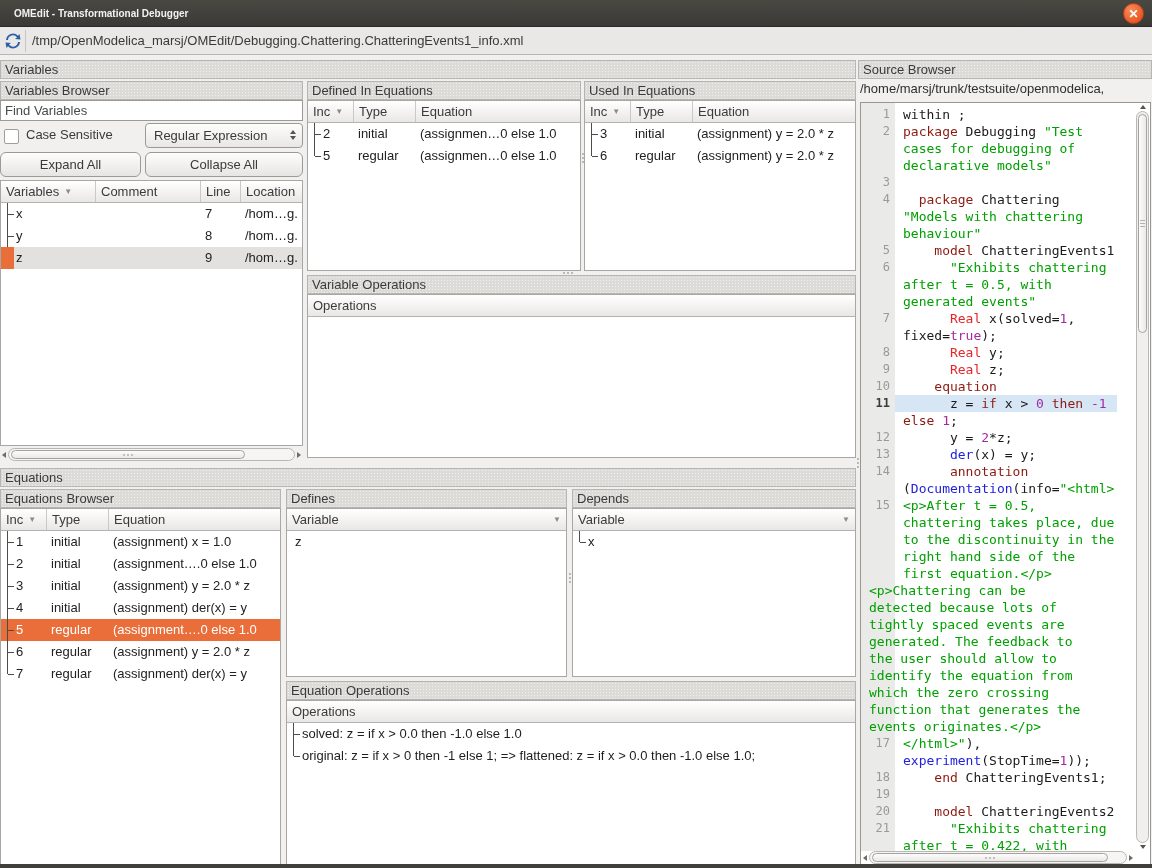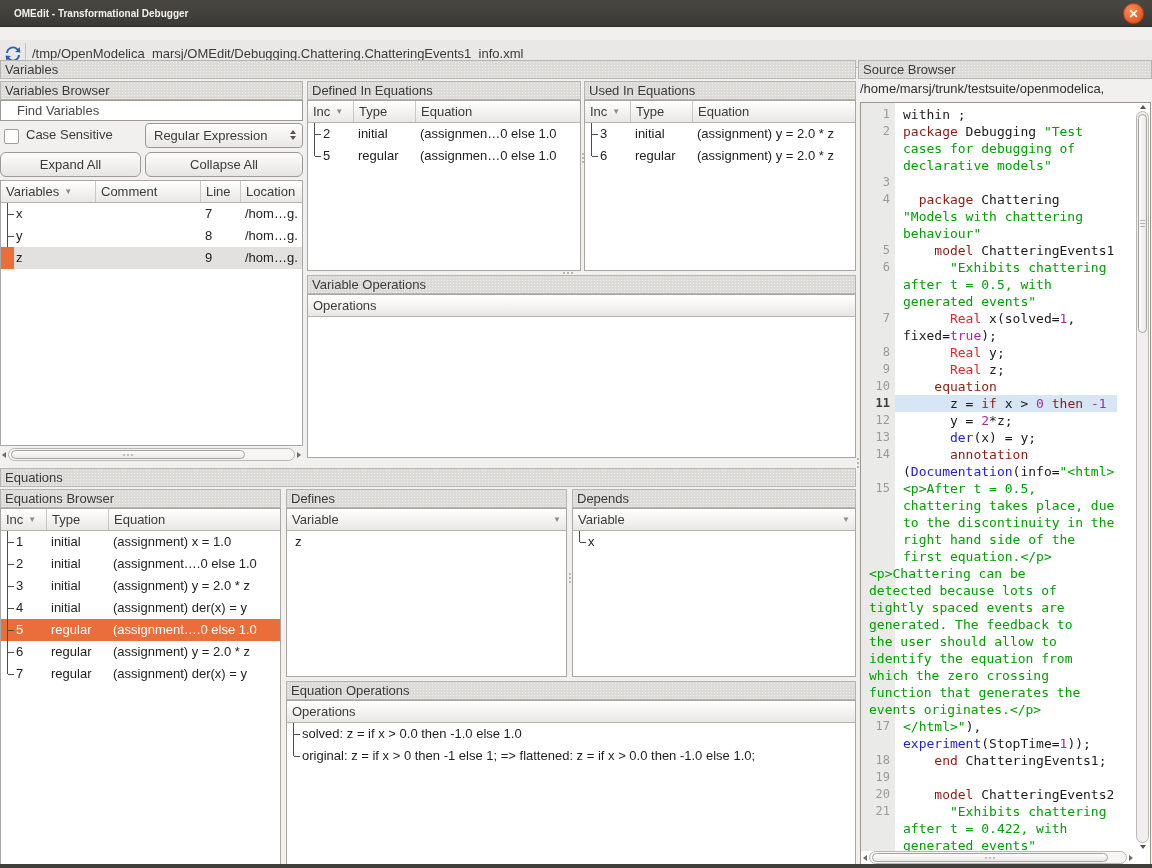--- a/index.html
+++ b/index.html
@@ -11,21 +11,21 @@
   }
   
   .titlebar { position:absolute; left:0; top:0; width:1152px; height:27px;
     background:linear-gradient(#4a4843,#3b3935); border-bottom:1px solid #2a2825;
     display:flex; align-items:center; }
   .titlebar .title { color:#f3f2f0; font-weight:bold; margin-left:14px; font-size:10px; }
   .closebtn { position:absolute; right:8px; top:3px; width:21px; height:21px; border-radius:50%;
     background:radial-gradient(circle at 35% 30%, #f98b58, #e9561f 75%); border:1px solid #b84417;
     display:flex; align-items:center; justify-content:center; color:#fff; font-size:12px; font-weight:bold; line-height:1; }
   
-  .pathbar { position:absolute; left:0; top:40px; width:1152px; height:28px;
+  .pathbar { position:absolute; left:0; top:27px; width:1152px; height:28px;
     background:#e9e8e6; border-bottom:1px solid #b7b5b1; display:flex; align-items:center; }
   .refresh { width:24px; height:24px; display:flex; align-items:center; justify-content:center; margin-left:1px; }
   .pathdivider { width:1px; height:22px; background:#c8c6c2; margin-right:6px; }
   .pathtext { color:#3a3a3a; font-size:13px; }
   
   .phdr { position:absolute; height:19px; line-height:17px; padding:0 4px;
     background:#dcdbd8; background-image:radial-gradient(circle, rgba(255,255,255,.55) .5px, transparent 1px);
     background-size:3px 3px; border:1px solid #b7b5b1; color:#3a3a3a; overflow:hidden; white-space:nowrap; }
   .tablebox { position:absolute; background:#fff; border:1px solid #a9a7a4; overflow:hidden; }
   .hrow { display:flex; height:22px; background:linear-gradient(#ffffff,#e9e7e5); border-bottom:1px solid #b5b3af; }
@@ -41,21 +41,21 @@
   .tree.last::before { bottom:50%; }
   .tree::after { content:""; position:absolute; left:7px; top:50%; width:6px; border-top:1px solid #4c4c4c; }
   .trow.sel { background:var(--accent); color:#fff; }
   .trow.vsel { background:#e2e1df; }
   .vmark { position:absolute; left:0; top:0; width:13px; height:22px; background:var(--accent); }
   
   .vb .c0 { width:95px; } .vb .c1 { width:105px; } .vb .c2 { width:40px; } .vb .c3 { flex:1; }
   .t3 .c0 { width:46px; } .t3 .c1 { width:62px; } .t3 .c2 { flex:1; }
   
   .findinput { position:absolute; left:0; top:100px; width:303px; height:21px; border:1px solid #9c9a96;
-    padding:0 16px; font-family:"Liberation Sans",sans-serif; font-size:13px; color:#444; background:#fff; }
+    padding:0 4px; font-family:"Liberation Sans",sans-serif; font-size:13px; color:#444; background:#fff; }
   .findinput::placeholder { color:#4a4a4a; opacity:1; }
   .checkbox { position:absolute; left:4px; top:129px; width:15px; height:15px; background:#fff;
     border:1px solid #a09e9a; border-radius:2px; }
   .cslabel { position:absolute; left:26px; top:127px; color:#3a3a3a; }
   .combo { position:absolute; left:145px; top:123px; width:158px; height:25px; border:1px solid #9d9a96;
     border-radius:4px; background:linear-gradient(#fdfdfc,#e9e7e5); line-height:23px; padding:0 22px 0 8px;
     color:#3a3a3a; white-space:nowrap; overflow:hidden; }
   .comboarr { position:absolute; right:6px; top:6px; display:flex; flex-direction:column; gap:2px; align-items:center; }
   .btn { position:absolute; height:25px; border:1px solid #9d9a96; border-radius:6px;
     background:linear-gradient(#fdfdfc,#e7e5e3); text-align:center; line-height:23px; color:#3a3a3a; }
@@ -397,20 +397,24 @@
       </div>
       <div class="sline">
         <span class="ln">10</span>
         <span class="lt"><span class="c-p">    </span><span class="c-k">equation</span></span>
       </div>
       <div class="sline">
         <span class="ln lncur">11</span>
         <span class="lt hl"><span class="c-p">      z = </span><span class="c-k">if</span><span class="c-p"> x &gt; </span><span class="c-n">0</span><span class="c-p"> </span><span class="c-k">then</span><span class="c-p"> </span><span class="c-n">-1</span></span>
       </div>
       <div class="sline">
+        <span class="ln"></span>
+        <span class="lt"><span class="c-k">else</span><span class="c-p"> </span><span class="c-n">1</span><span class="c-p">;</span></span>
+      </div>
+      <div class="sline">
         <span class="ln">12</span>
         <span class="lt"><span class="c-p">      y = </span><span class="c-n">2</span><span class="c-p">*z;</span></span>
       </div>
       <div class="sline">
         <span class="ln">13</span>
         <span class="lt"><span class="c-p">      </span><span class="c-f">der</span><span class="c-p">(x) = y;</span></span>
       </div>
       <div class="sline">
         <span class="ln">14</span>
         <span class="lt"><span class="c-p">      </span><span class="c-k">annotation</span><span class="c-p"> (</span><span class="c-f">Documentation</span><span class="c-p">(info=</span><span class="c-s">"&lt;html&gt;</span></span>

